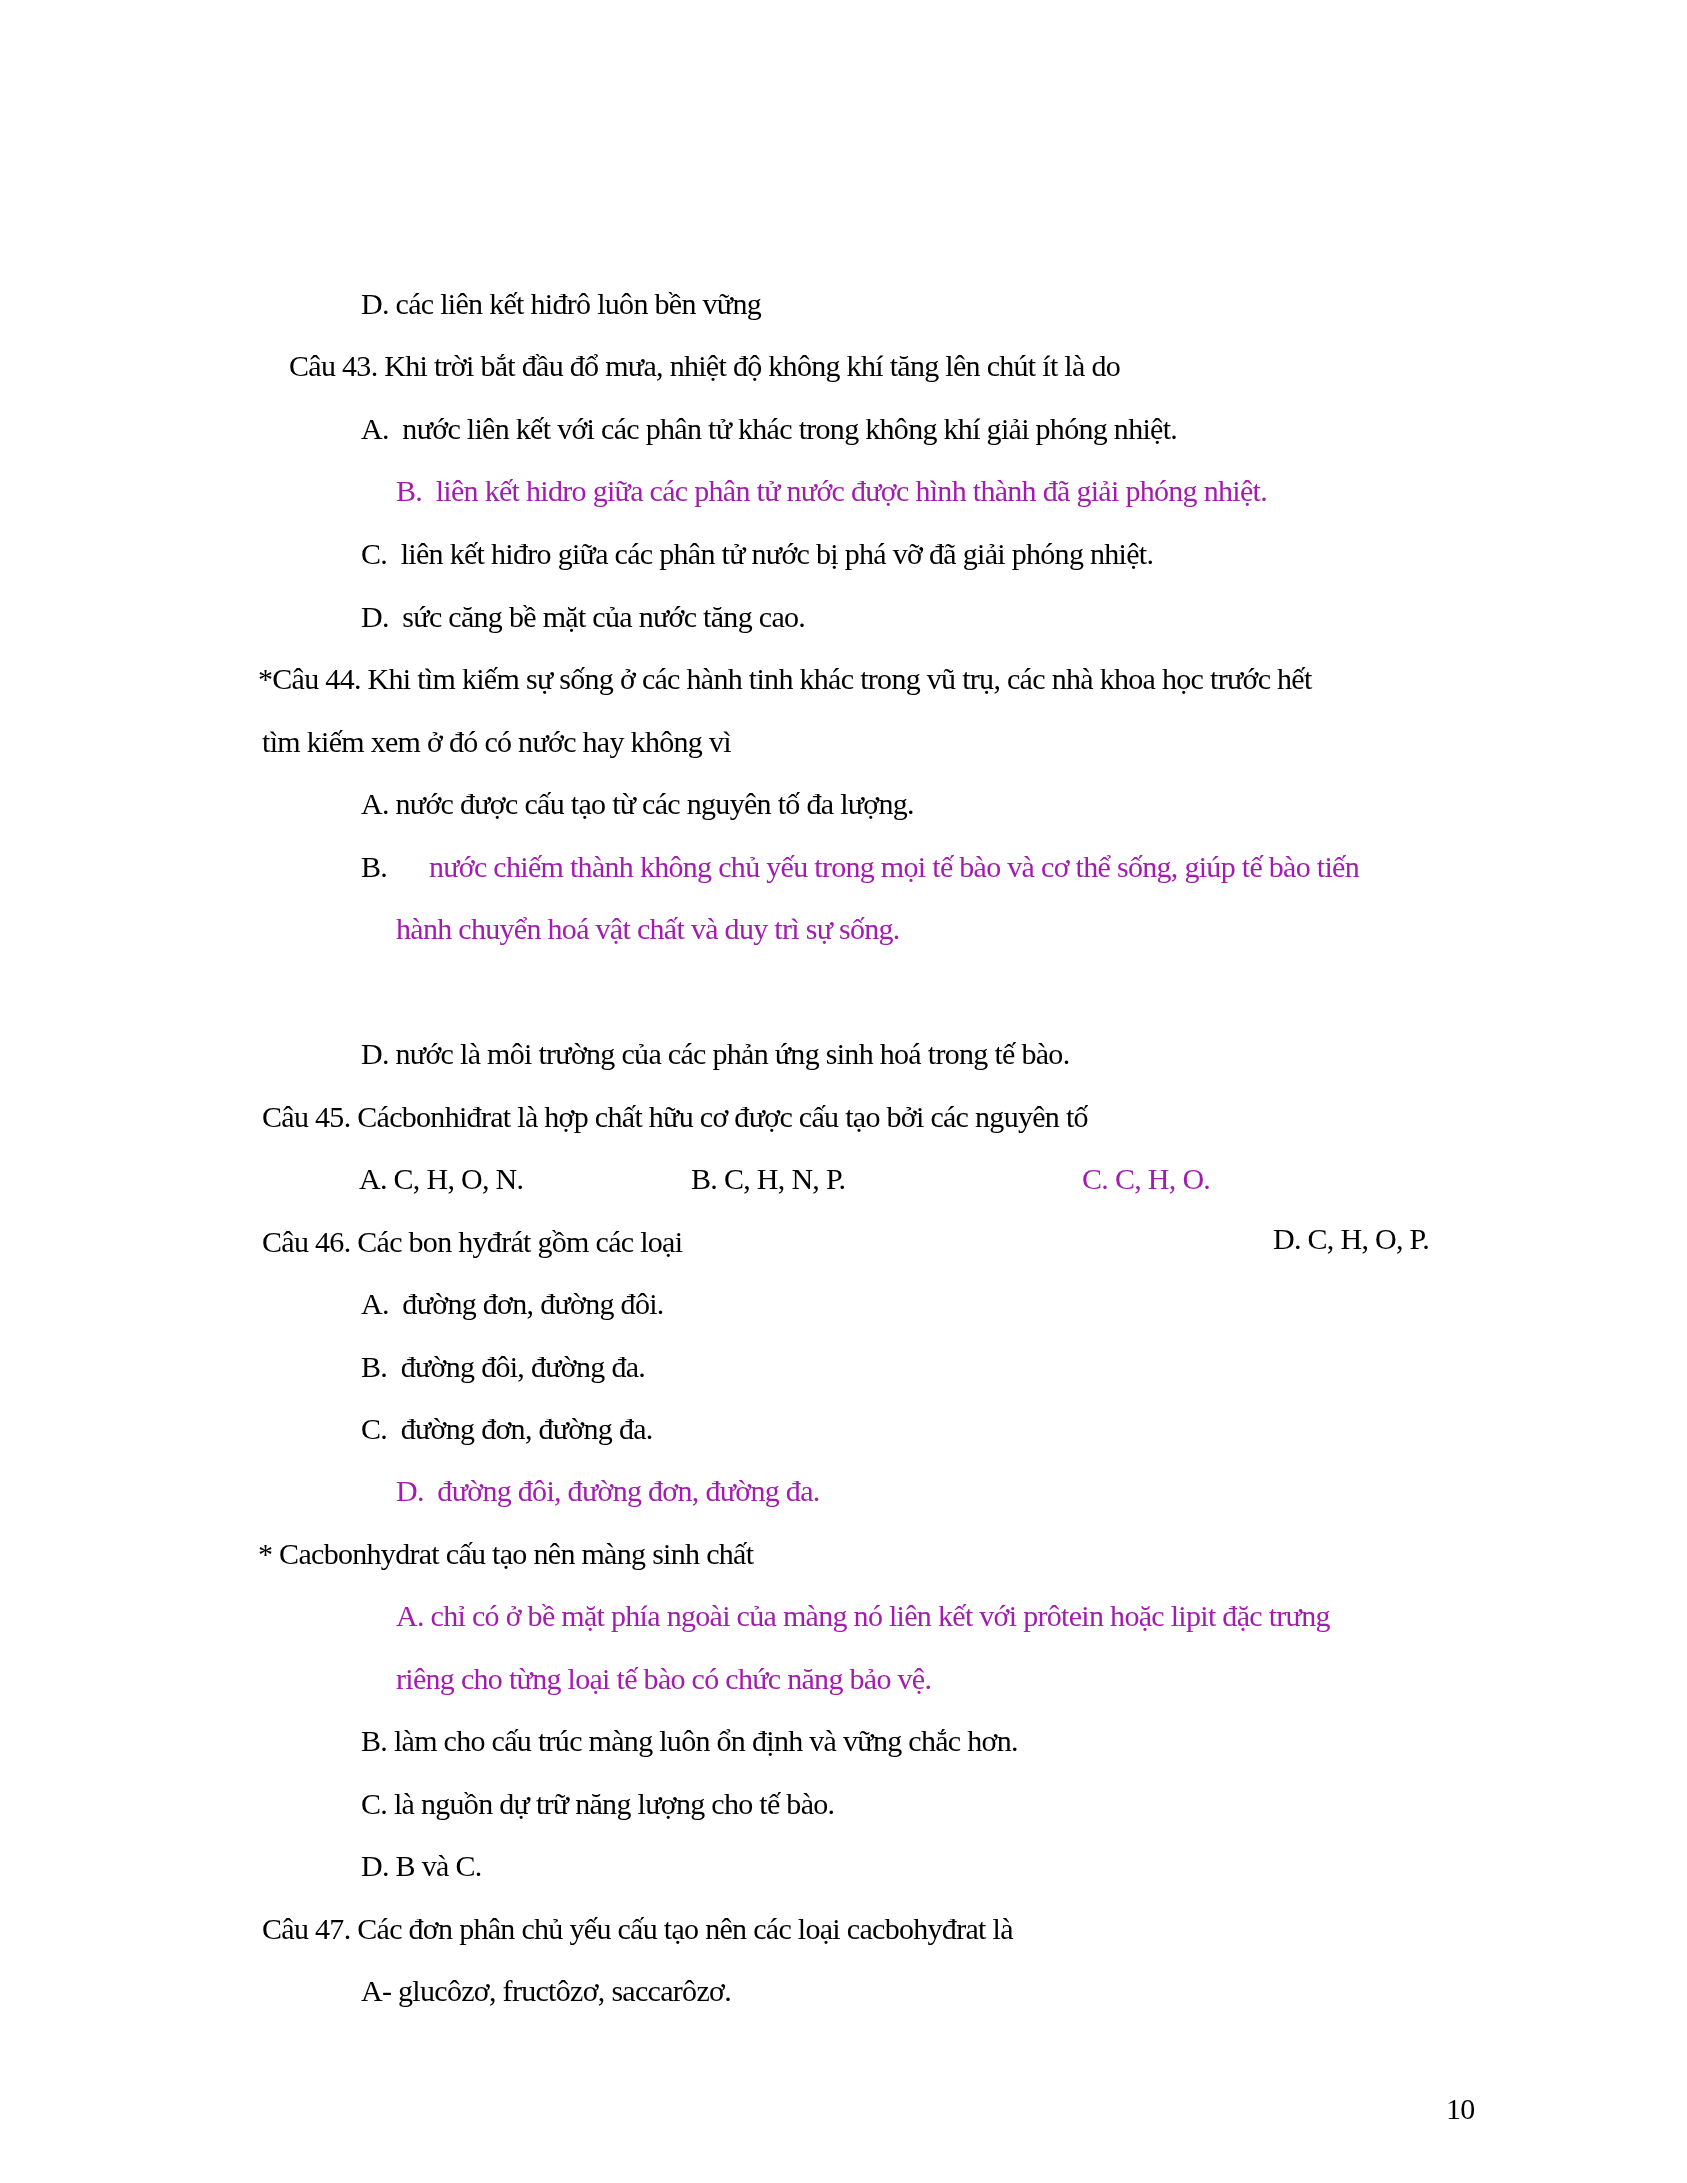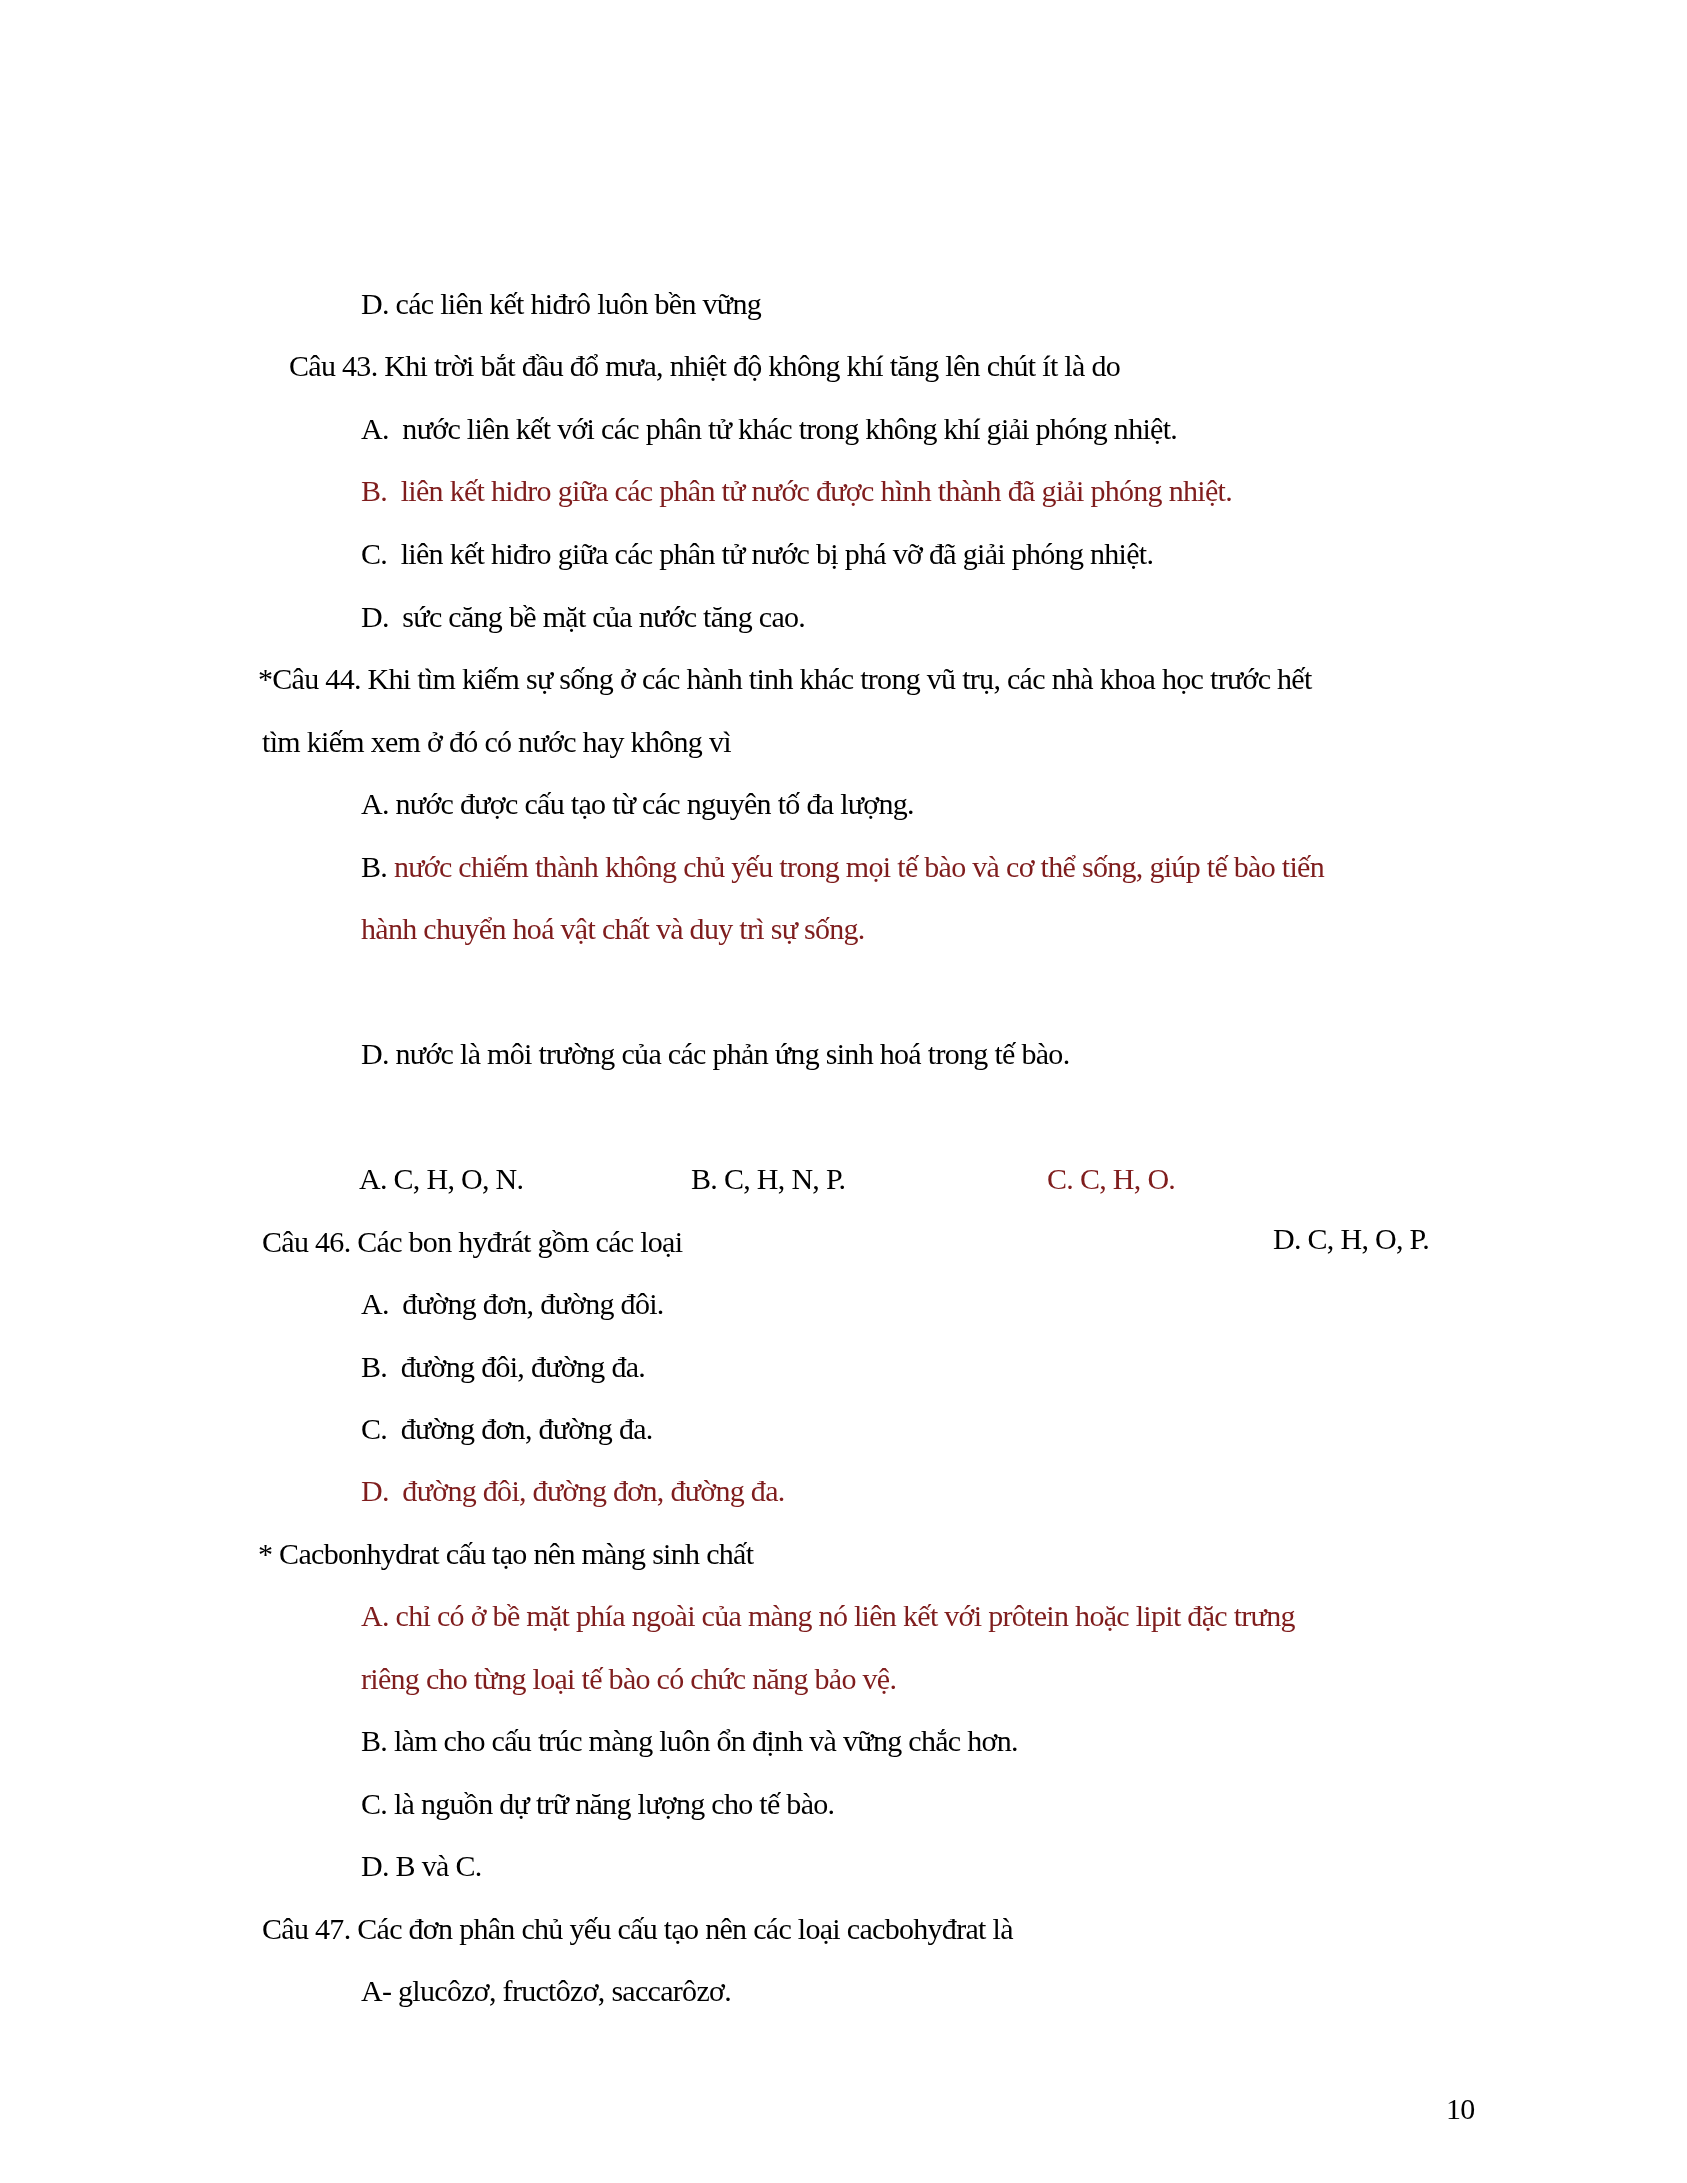--- a/index.html
+++ b/index.html
@@ -17,21 +17,21 @@
     letter-spacing: -0.7px;
     color: #000000;
     overflow: hidden;
   }
   .line {
     position: absolute;
     height: 66px;
     line-height: 66px;
     white-space: pre;
   }
-  .red { color: #7f1d1d; }
+  .red { color: #a21caf; margin-left: 35px; }
   .page-number {
     position: absolute;
     left: 1446px;
     top: 2076px;
     height: 66px;
     line-height: 66px;
   }
 </style>
 </head>
 <body>
@@ -43,20 +43,21 @@
     <div class="line" style="left: 361px; top: 396px;"><span>A.  nước liên kết với các phân tử khác trong không khí giải phóng nhiệt.</span></div>
     <div class="line" style="left: 361px; top: 458px;"><span class="red">B.  liên kết hidro giữa các phân tử nước được hình thành đã giải phóng nhiệt.</span></div>
     <div class="line" style="left: 361px; top: 521px;"><span>C.  liên kết hiđro giữa các phân tử nước bị phá vỡ đã giải phóng nhiệt.</span></div>
     <div class="line" style="left: 361px; top: 584px;"><span>D.  sức căng bề mặt của nước tăng cao.</span></div>
     <div class="line" style="left: 258px; top: 646px;"><span>*Câu 44. Khi tìm kiếm sự sống ở các hành tinh khác trong vũ trụ, các nhà khoa học trước hết</span></div>
     <div class="line" style="left: 262px; top: 709px;"><span>tìm kiếm xem ở đó có nước hay không vì</span></div>
     <div class="line" style="left: 361px; top: 771px;"><span>A. nước được cấu tạo từ các nguyên tố đa lượng.</span></div>
     <div class="line" style="left: 361px; top: 834px;"><span>B.</span><span class="red"> nước chiếm thành không chủ yếu trong mọi tế bào và cơ thể sống, giúp tế bào tiến</span></div>
     <div class="line" style="left: 361px; top: 896px;"><span class="red">hành chuyển hoá vật chất và duy trì sự sống.</span></div>
     <div class="line" style="left: 361px; top: 1021px;"><span>D. nước là môi trường của các phản ứng sinh hoá trong tế bào.</span></div>
+    <div class="line" style="left: 262px; top: 1084px;"><span>Câu 45. Cácbonhiđrat là hợp chất hữu cơ được cấu tạo bởi các nguyên tố</span></div>
     <div class="line" style="left: 359px; top: 1146px;"><span>A. C, H, O, N.</span></div>
     <div class="line" style="left: 691px; top: 1146px;"><span>B. C, H, N, P.</span></div>
     <div class="line" style="left: 1047px; top: 1146px;"><span class="red">C. C, H, O.</span></div>
     <div class="line" style="left: 1273px; top: 1206px;"><span>D. C, H, O, P.</span></div>
     <div class="line" style="left: 262px; top: 1209px;"><span>Câu 46. Các bon hyđrát gồm các loại</span></div>
     <div class="line" style="left: 361px; top: 1271px;"><span>A.  đường đơn, đường đôi.</span></div>
     <div class="line" style="left: 361px; top: 1334px;"><span>B.  đường đôi, đường đa.</span></div>
     <div class="line" style="left: 361px; top: 1396px;"><span>C.  đường đơn, đường đa.</span></div>
     <div class="line" style="left: 361px; top: 1458px;"><span class="red">D.  đường đôi, đường đơn, đường đa.</span></div>
     <div class="line" style="left: 258px; top: 1521px;"><span>* Cacbonhydrat cấu tạo nên màng sinh chất</span></div>

